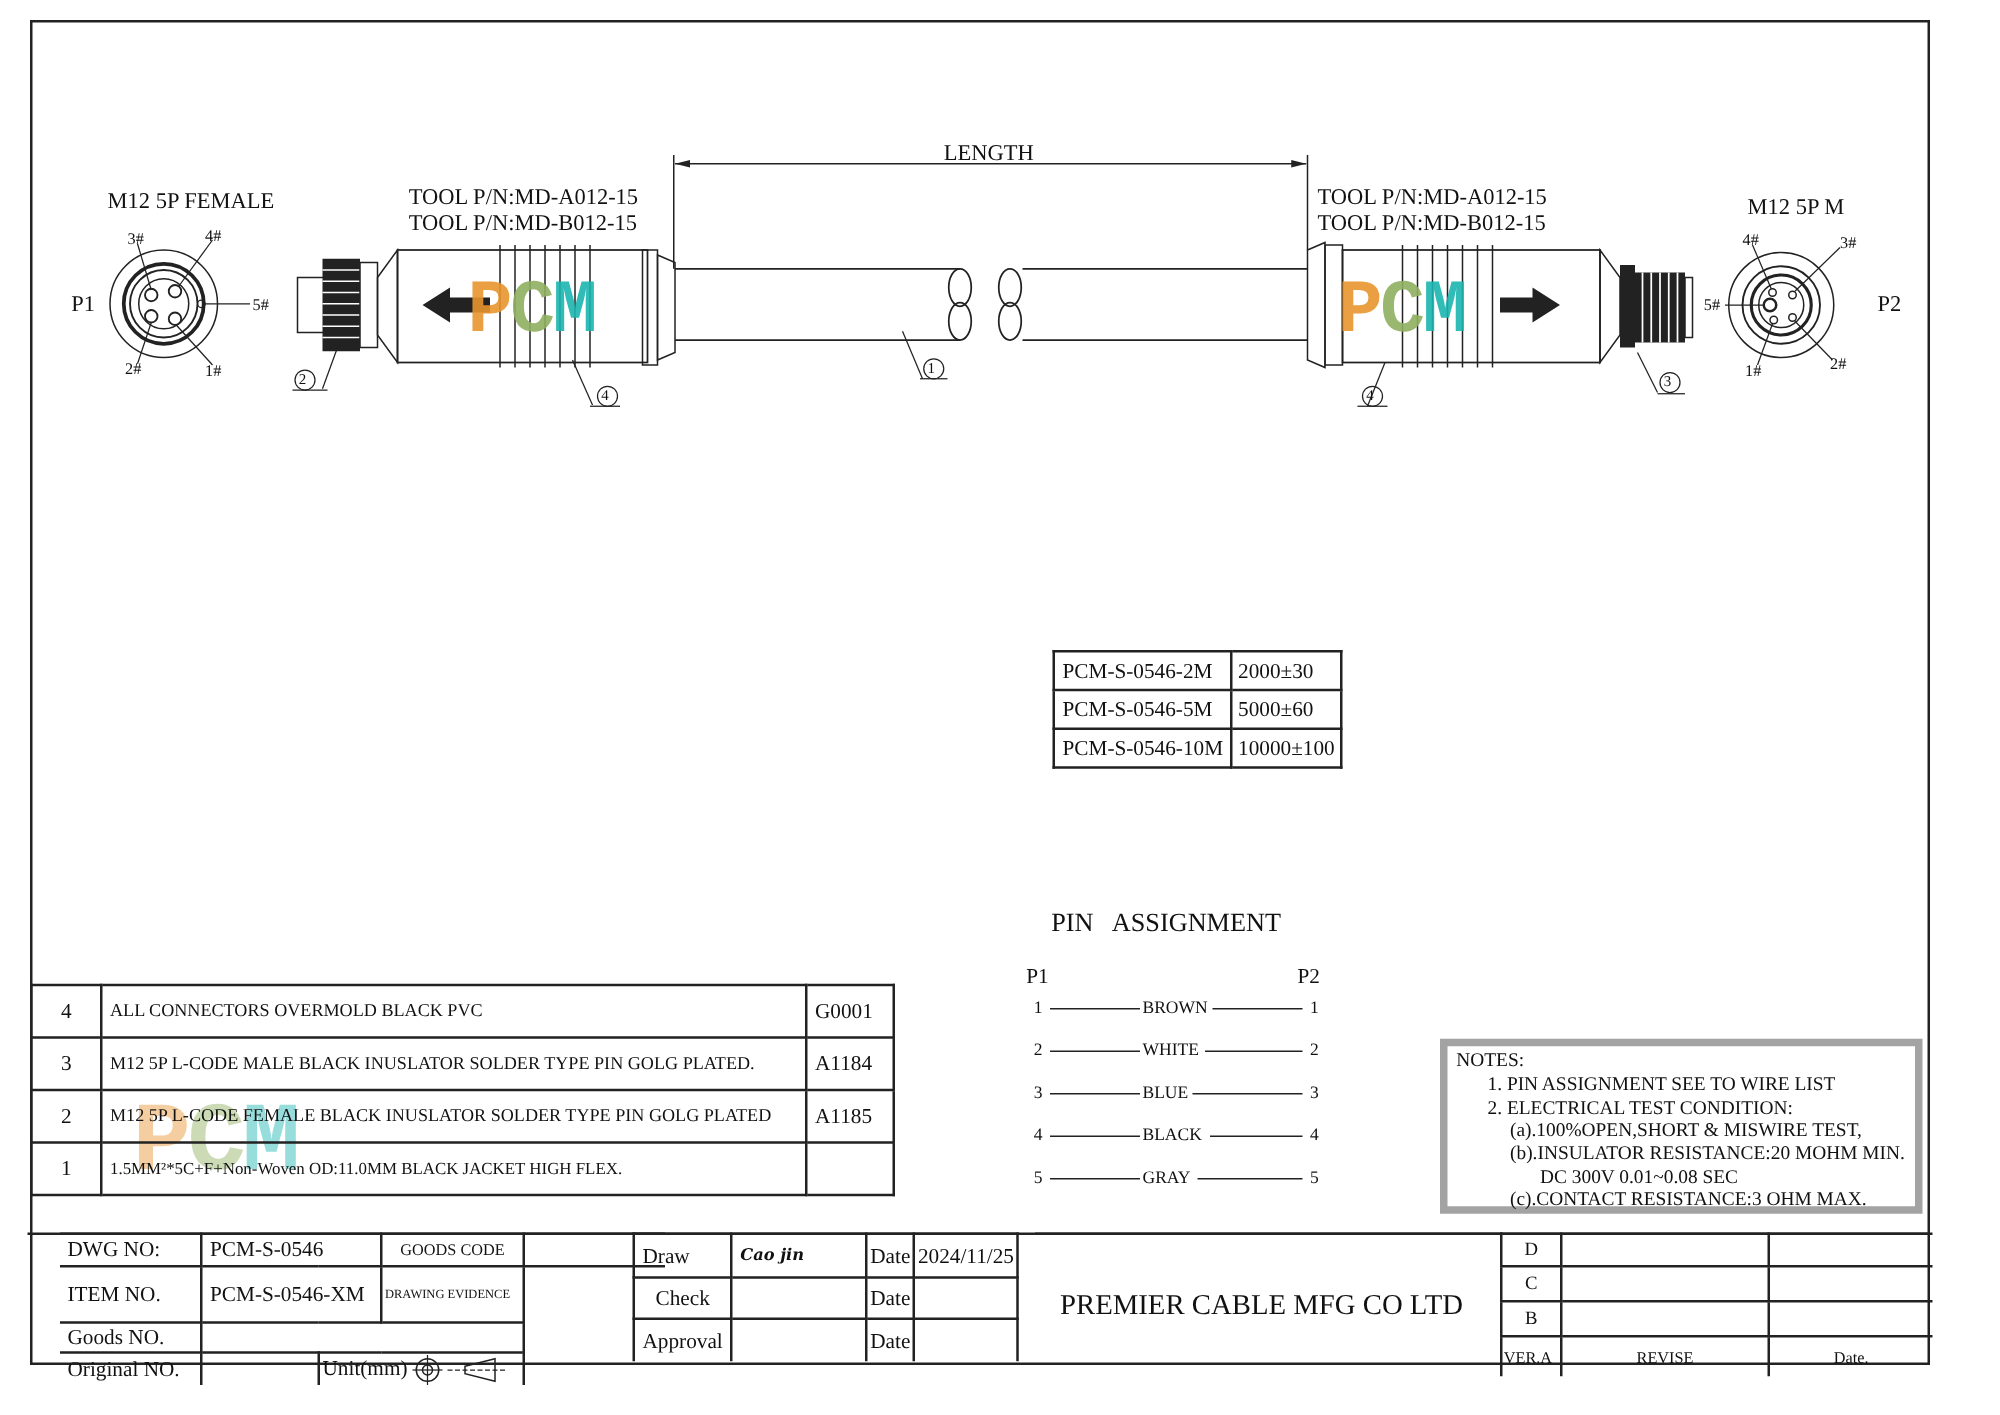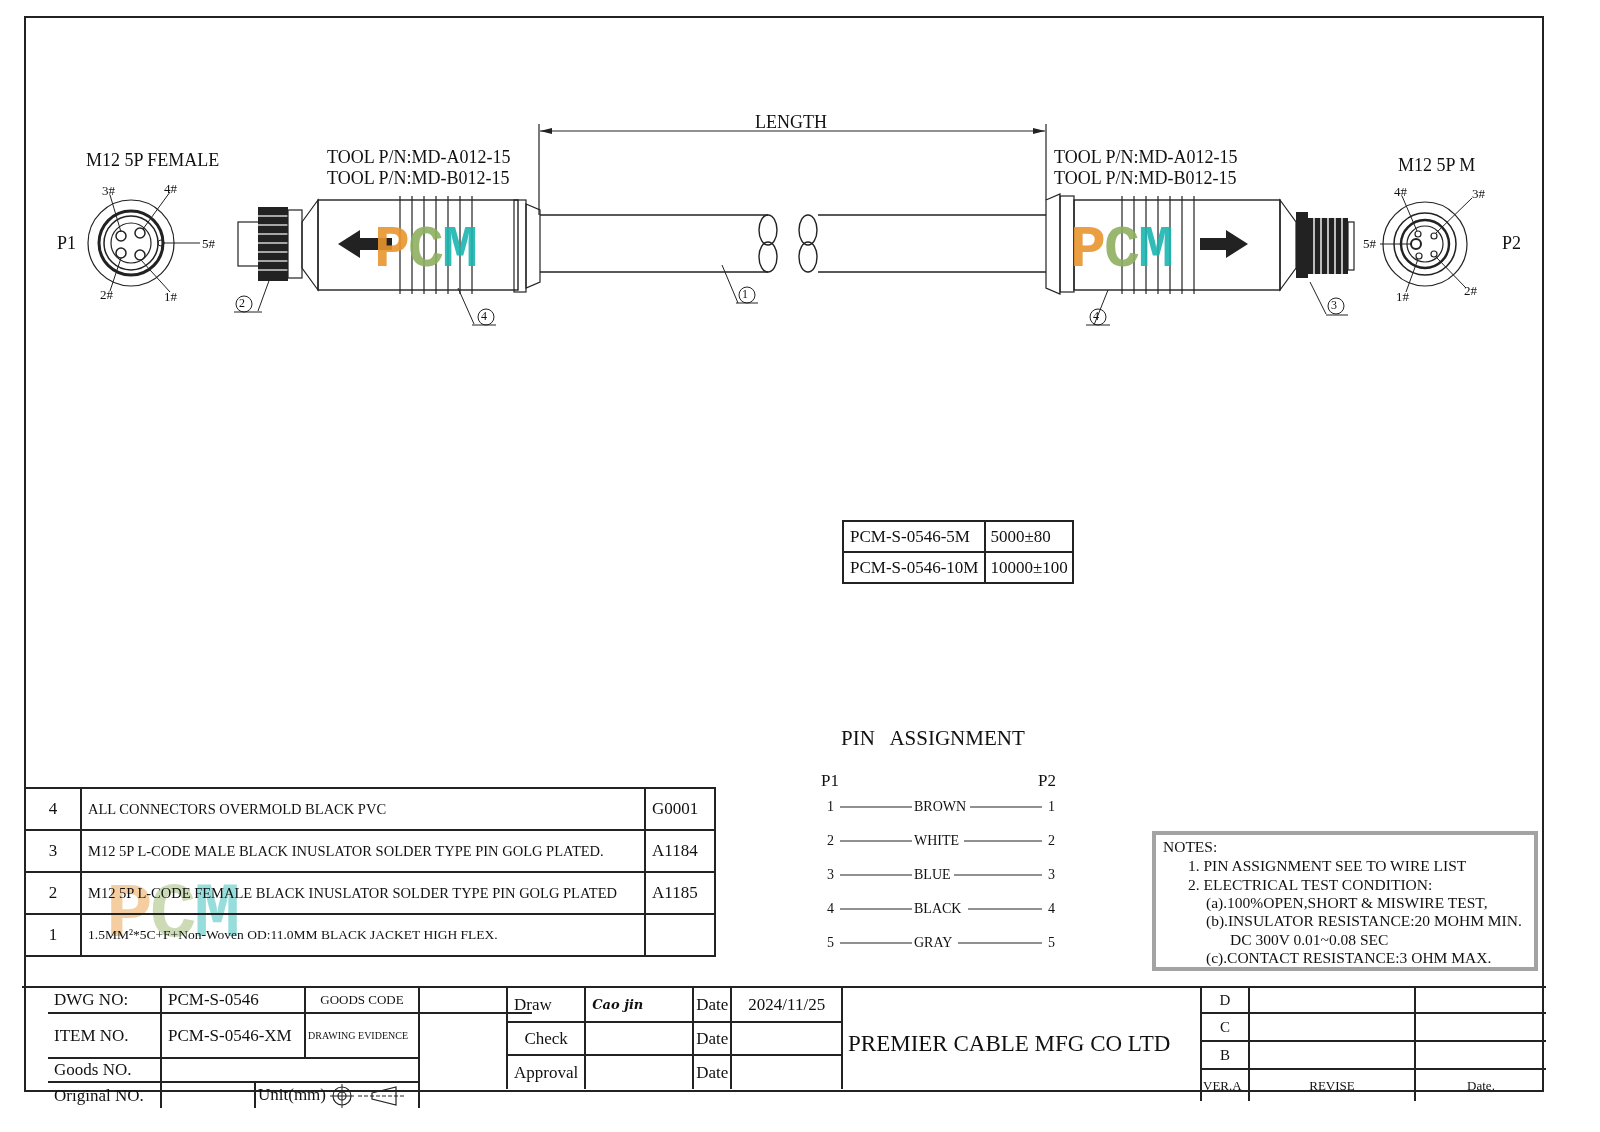--- a/index.html
+++ b/index.html
@@ -184,22 +184,26 @@
 <div class="t" style="left:1472px;top:187px;font-size:13px;">3#</div>
 <div class="t" style="left:1363px;top:237px;font-size:13px;">5#</div>
 <div class="t" style="left:1396px;top:290px;font-size:13px;">1#</div>
 <div class="t" style="left:1464px;top:284px;font-size:13px;">2#</div>
 <div class="t" style="left:1093px;top:310px;font-size:12px;">4</div>
 <div class="t" style="left:1331px;top:299px;font-size:12px;">3</div>
 
 <table style="left:842px;top:520px;font-size:17px;">
   <tbody>
   <tr style="height:31px">
+        <td>PCM-S-0546-2M</td>
+        <td style="padding:0 4px">2000±30</td>
+      </tr>
+  <tr style="height:31px">
         <td>PCM-S-0546-5M</td>
-        <td style="padding:0 4px">5000±80</td>
+        <td style="padding:0 4px">5000±60</td>
       </tr>
   <tr style="height:31px">
         <td>PCM-S-0546-10M</td>
         <td style="padding:0 4px">10000±100</td>
       </tr>
 </tbody>
   </table>
 
 <div class="t" style="left:841px;top:728px;font-size:21px;white-space:pre;">PIN   ASSIGNMENT</div>
 <div class="t" style="left:821px;top:772px;font-size:17px;">P1</div>
@@ -218,21 +222,21 @@
 <div class="t" style="left:1048px;top:868px;font-size:14px">3</div>
 
 <div class="t" style="left:827px;top:902px;font-size:14px">4</div>
 <div class="t" style="left:914px;top:902px;font-size:14px">BLACK</div>
 <div class="t" style="left:1048px;top:902px;font-size:14px">4</div>
 
 <div class="t" style="left:827px;top:936px;font-size:14px">5</div>
 <div class="t" style="left:914px;top:936px;font-size:14px">GRAY</div>
 <div class="t" style="left:1048px;top:936px;font-size:14px">5</div>
 
-<div class="abs" style="left:1152px;top:831px;width:386px;height:140px;border:4px solid #a3a3a3;box-sizing:border-box;font-size:15.5px;">
+<div class="abs" style="left:1152px;top:831px;width:386px;height:140px;border:6px solid #a3a3a3;box-sizing:border-box;font-size:15.5px;">
   <div class="t" style="left:7px;top:4px">NOTES:</div>
   <div class="t" style="left:32px;top:23px">1.  PIN ASSIGNMENT SEE TO WIRE LIST</div>
   <div class="t" style="left:32px;top:42px">2.  ELECTRICAL TEST CONDITION:</div>
   <div class="t" style="left:50px;top:60px">(a).100%OPEN,SHORT &amp; MISWIRE TEST,</div>
   <div class="t" style="left:50px;top:78px">(b).INSULATOR RESISTANCE:20 MOHM MIN.</div>
   <div class="t" style="left:74px;top:97px">DC 300V 0.01~0.08 SEC</div>
   <div class="t" style="left:50px;top:115px">(c).CONTACT RESISTANCE:3 OHM MAX.</div>
 </div>
 
 <table style="left:24px;top:787px;font-size:14.5px;">
@@ -295,21 +299,21 @@
   </tr>
 </tbody>
   </table>
 
 <table style="left:506px;top:986px;font-size:17px;">
   <tbody>
       <tr style="height:35px">
     <td style="width:64px;text-align:left">Draw</td>
     <td style="width:94px;font-family:'DejaVu Serif',serif;font-style:italic;font-size:13px;font-weight:bold">Cao jin</td>
     <td style="width:30px;padding:0 2px">Date</td>
-    <td style="width:76px;padding:0 16px">2024/11/25</td>
+    <td style="width:76px;padding:0 2px">2024/11/25</td>
   </tr>
   <tr style="height:33px">
     <td style="text-align:center">Check</td>
     <td></td>
     <td style="padding:0 2px">Date</td>
     <td></td>
   </tr>
   <tr style="height:34px">
     <td style="text-align:center;border-bottom:none">Approval</td>
     <td style="border-bottom:none"></td>

